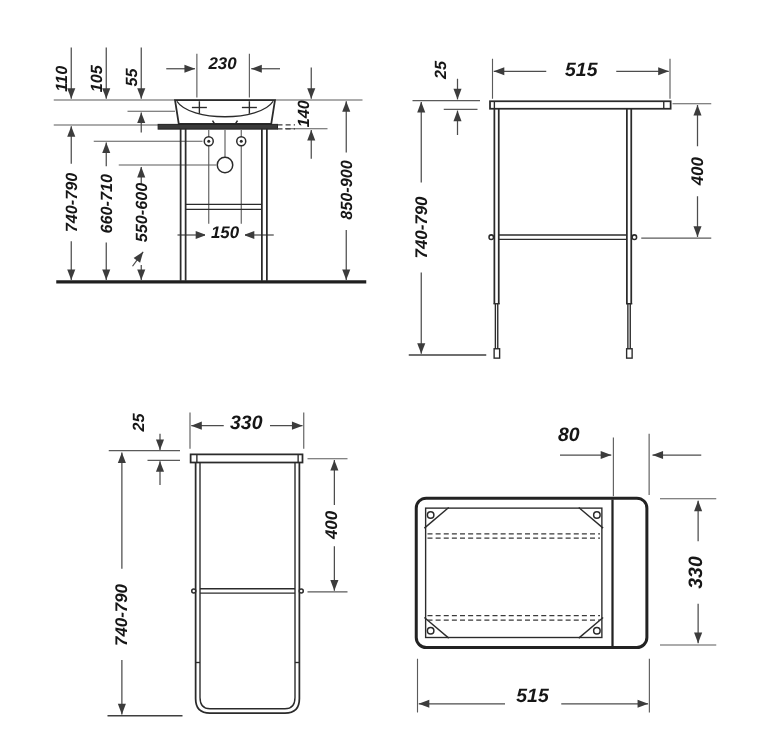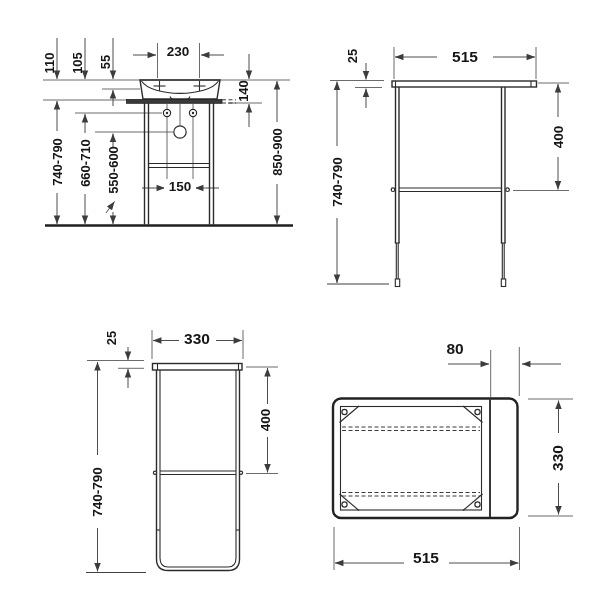--- a/index.html
+++ b/index.html
@@ -1,16 +1,16 @@
 <!DOCTYPE html>
 <html><head>
 <meta charset="utf-8">
 <style>
   html,body{margin:0;padding:0;background:#ffffff;}
-  #stage{position:relative;width:607px;height:600px;background:#fff;overflow:hidden;}
+  #stage{position:relative;width:607px;height:600px;background:#fff;overflow:hidden;font-style:italic;}
   svg{position:absolute;left:0;top:0;}
   svg text{font-family:"Liberation Sans","DejaVu Sans",sans-serif;font-weight:bold;fill:#161616;}
   .dim{stroke:#4d4d4d;stroke-width:1;fill:none;}
   .ref{stroke:#5a5a5a;stroke-width:0.9;fill:none;}
   .draw{stroke:#2b2b2b;stroke-width:1.4;fill:none;}
   .thin{stroke:#2b2b2b;stroke-width:1.1;fill:none;}
   .hid{stroke:#3a3a3a;stroke-width:1;fill:none;stroke-dasharray:4 2.5;}
   .ground{stroke:#1f1f1f;stroke-width:2.6;fill:none;}
   .base{stroke:#3f3f3f;stroke-width:1.2;fill:none;}
   .hole{stroke:#2b2b2b;stroke-width:1.2;fill:#ffffff;}

